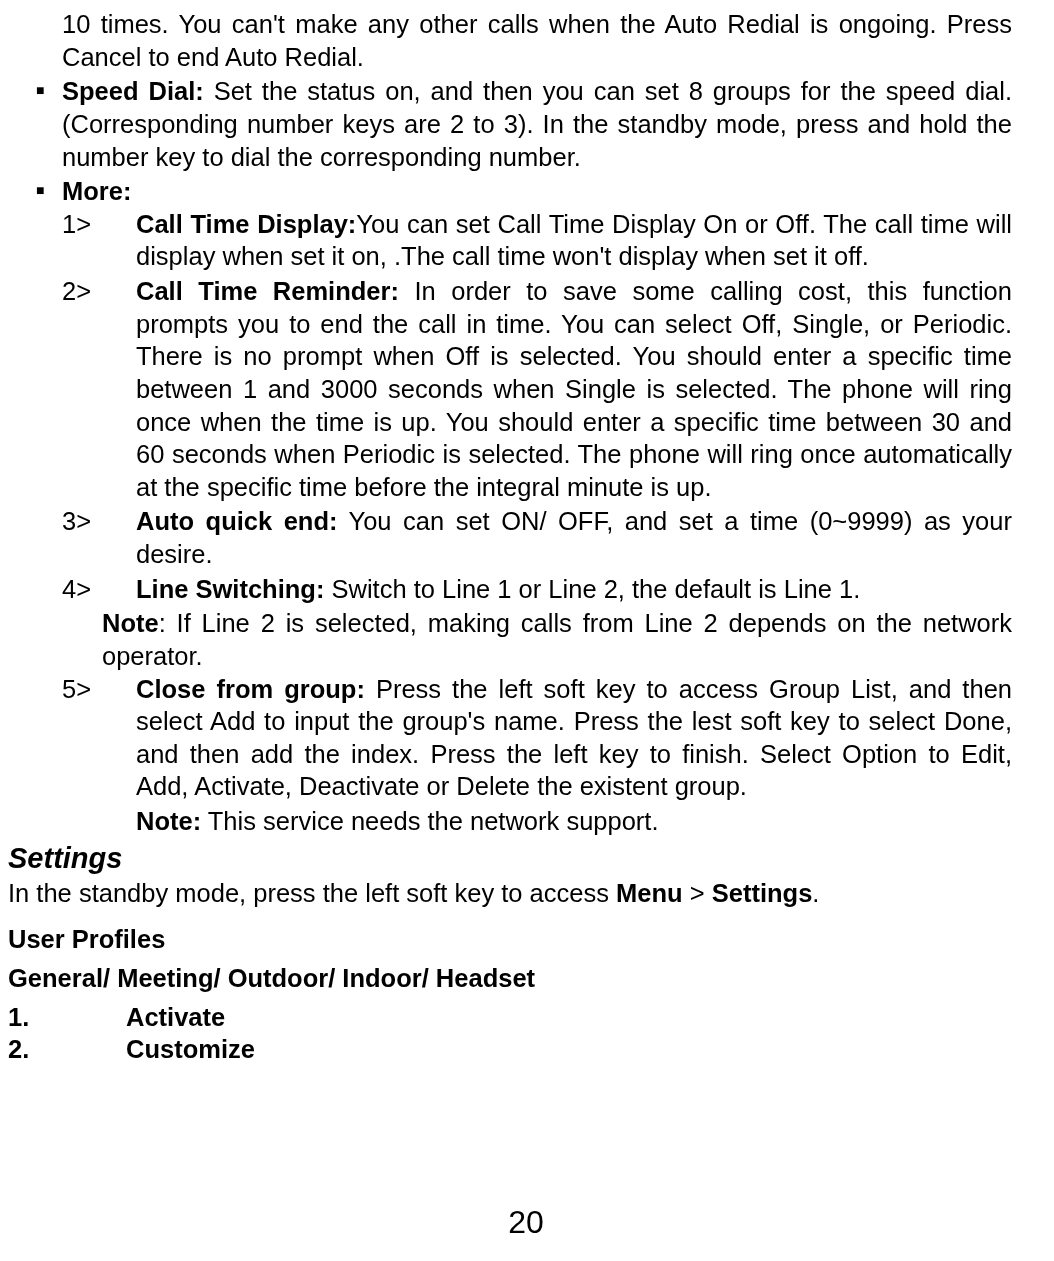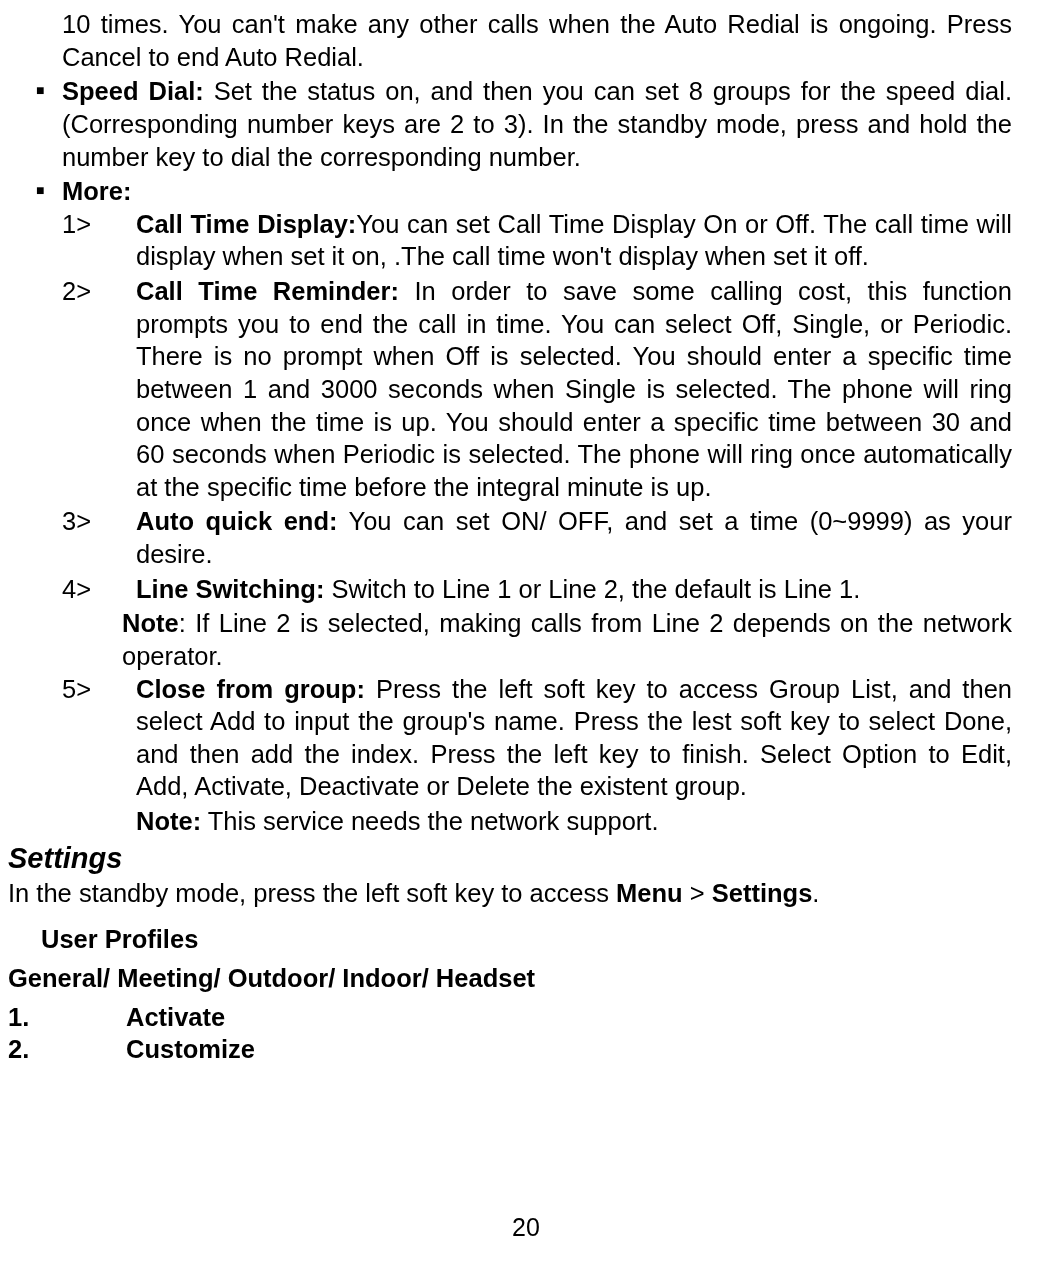--- a/index.html
+++ b/index.html
@@ -53,21 +53,21 @@
   }
   .num-marker {
     width: 74px;
     flex-shrink: 0;
   }
   .num-body {
     flex: 1;
     text-align: justify;
   }
   .note-indent {
-    margin-left: 60px;
+    margin-left: 40px;
     text-align: justify;
   }
   .note-indent2 {
     margin-left: 74px;
     text-align: justify;
   }
   .bold { font-weight: bold; }
   .section-title {
     font-size: 29px;
     font-weight: bold;
@@ -94,21 +94,21 @@
   .final-marker {
     width: 118px;
     flex-shrink: 0;
   }
   .page-num {
     position: absolute;
     bottom: 18px;
     left: 0;
     width: 100%;
     text-align: center;
-    font-size: 25px;
+    font-size: 32px;
   }
   .jw { text-align: justify; text-justify: inter-word; }
 </style>
 </head>
 <body>
 
 <div class="page">
 
   <p class="first-para">10 times. You can't make any other calls when the Auto Redial is ongoing. Press Cancel to end Auto Redial.</p>
 
@@ -177,21 +177,21 @@
       </div>
     </li>
   </ul>
 
   <div class="section-title">Settings</div>
 
   <p class="para">
     <span>In the standby mode, press the left soft key to access </span><span class="bold">Menu</span><span> &gt; </span><span class="bold">Settings</span><span>.</span>
   </p>
 
-  <div class="sub-h" style="margin-top:0;margin-left:33px;">User Profiles</div>
+  <div class="sub-h" style="margin-top:0;">User Profiles</div>
 
   <div class="sub-h">General/ Meeting/ Outdoor/ Indoor/ Headset</div>
 
   <ul class="final-list">
     <li class="final-item">
       <span class="final-marker">1.</span>
       <span>Activate</span>
     </li>
     <li class="final-item">
       <span class="final-marker">2.</span>

